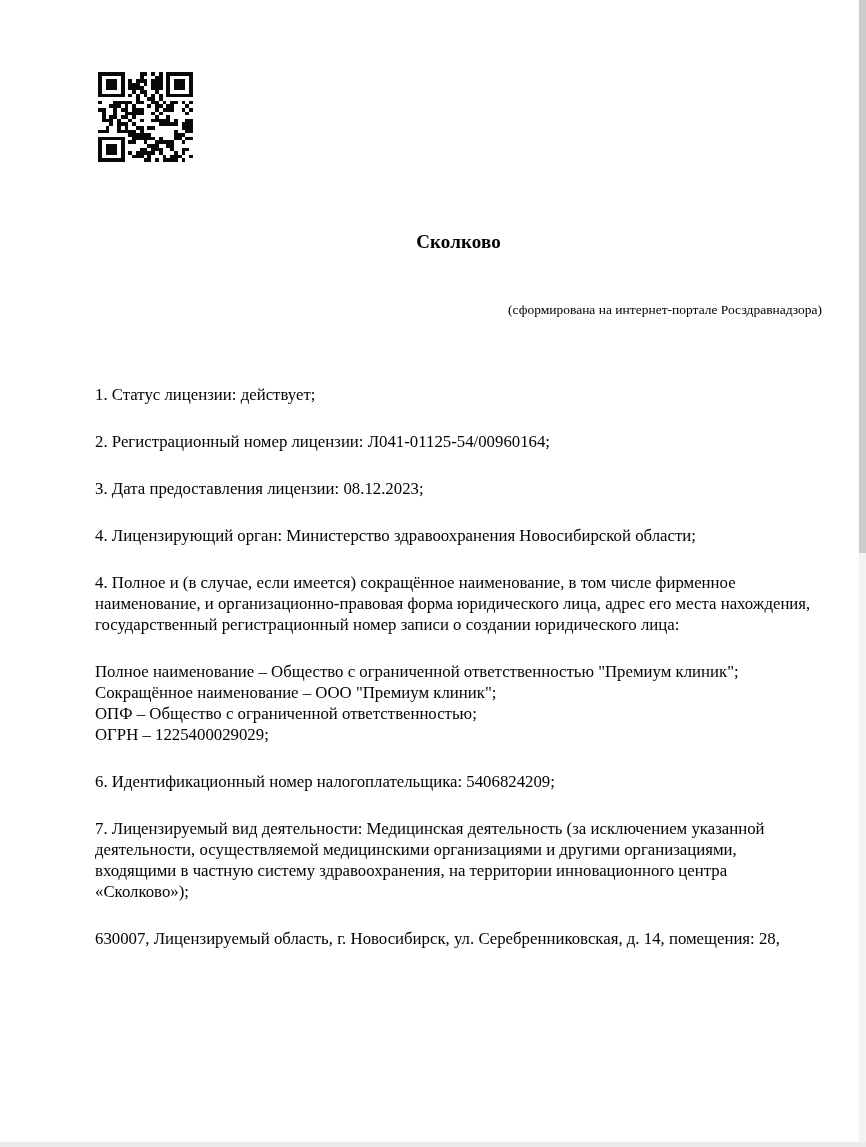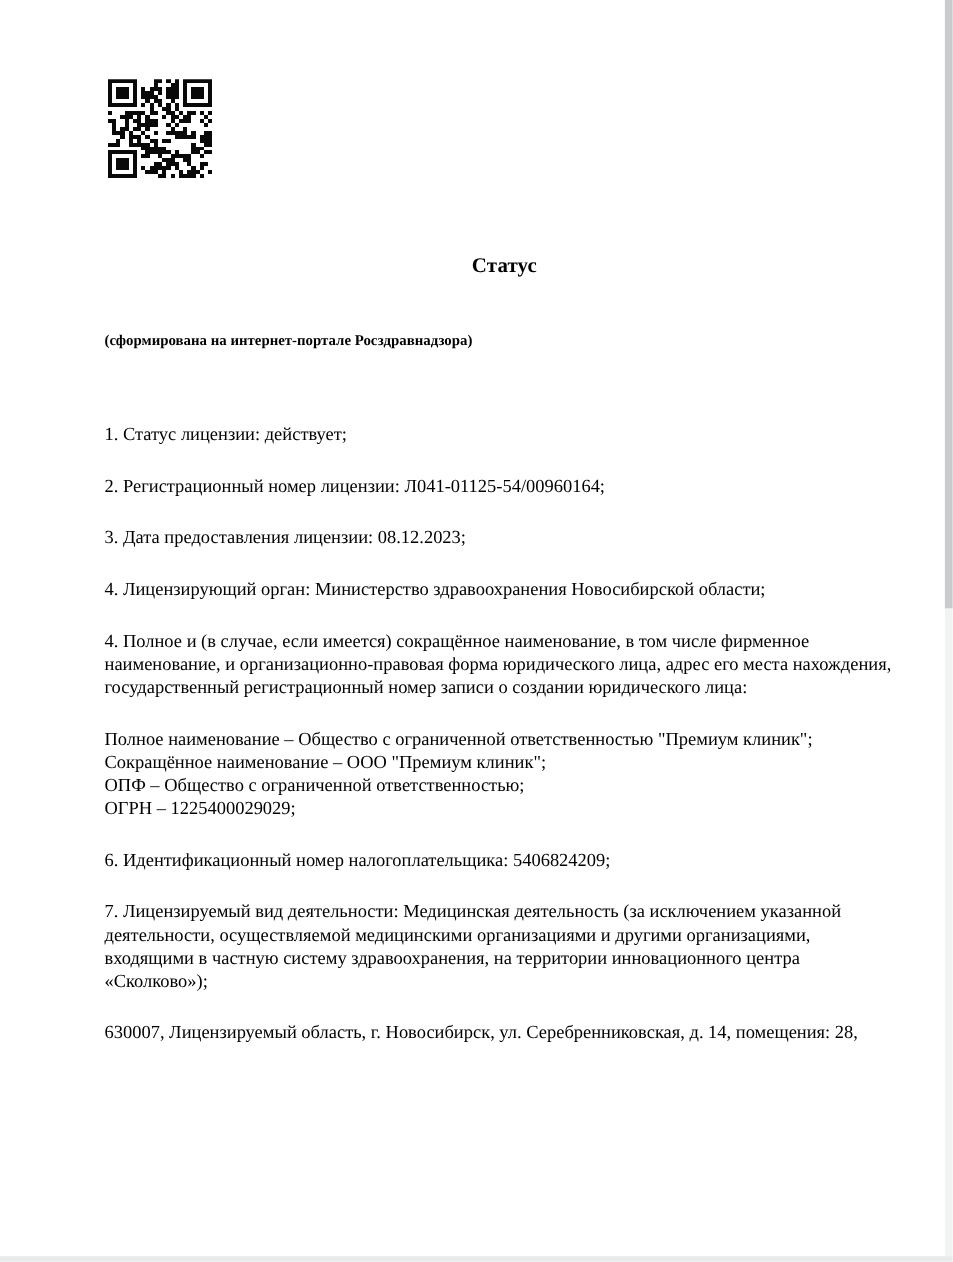--- a/index.html
+++ b/index.html
@@ -30,23 +30,23 @@
     text-align: center;
     font-weight: bold;
     font-size: 19px;
     line-height: 26px;
     letter-spacing: 0.1px;
   }
   .subtitle {
     position: absolute;
     left: 95px; top: 301px;
     width: 727px;
+    text-align: right;
     font-size: 13.5px;
     line-height: 17px;
-    font-weight: bold;
   }
   .content {
     position: absolute;
     left: 95px; top: 358px;
     width: 727px;
     font-size: 16.8px;
     line-height: 21px;
   }
   .paragraph { margin-bottom: 21px; margin-top: 26px; }
   .scrollbar-track {
@@ -387,21 +387,21 @@
         <rect x="1" y="24" width="1" height="1"></rect>
         <rect x="2" y="24" width="1" height="1"></rect>
         <rect x="3" y="24" width="1" height="1"></rect>
         <rect x="4" y="24" width="1" height="1"></rect>
         <rect x="5" y="24" width="1" height="1"></rect>
         <rect x="6" y="24" width="1" height="1"></rect>
       </svg>
   </div>
 
   <div class="title-block">
-    <div>Статус</div>
+    <div>Сколково</div>
   </div>
 
   <div class="subtitle">(сформирована на интернет-портале Росздравнадзора)</div>
 
   <div class="content">
     <div class="paragraph">
       <div>1. Статус лицензии: действует;</div>
     </div>
     <div class="paragraph">
       <div>2. Регистрационный номер лицензии: Л041-01125-54/00960164;</div>

